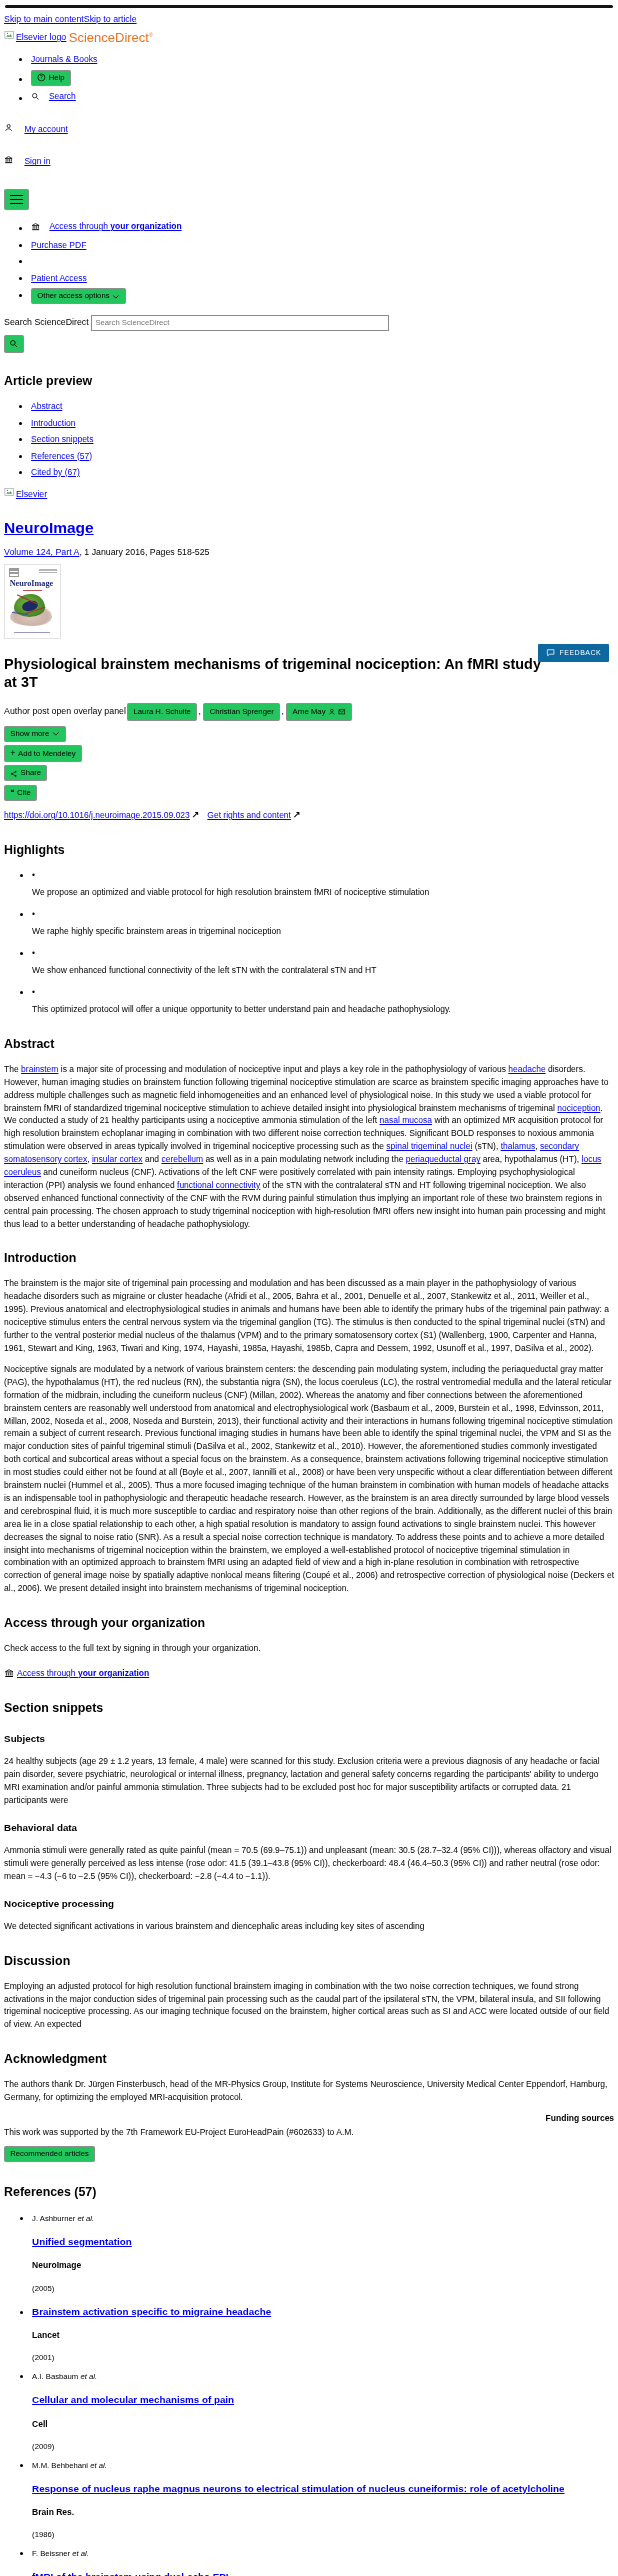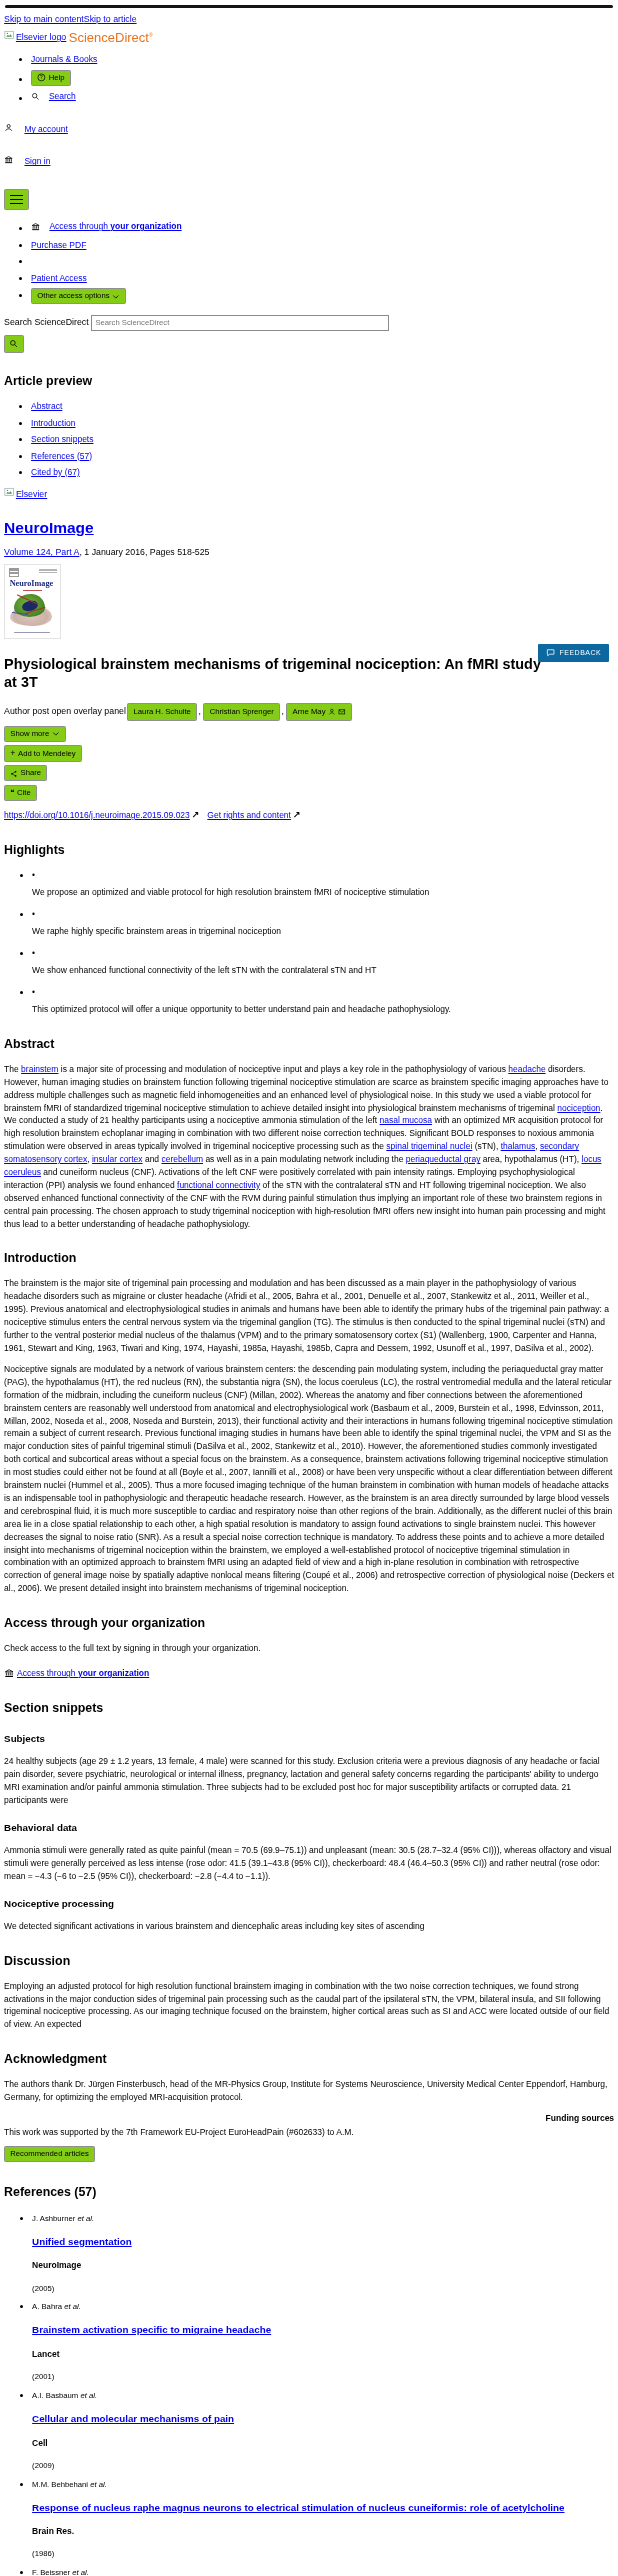--- a/index.html
+++ b/index.html
@@ -8,21 +8,21 @@
   a{color:#0000EE;text-decoration:underline;cursor:pointer;}
   b{font-weight:bold;}
   .topbar{height:2.6px;background:#141414;border-radius:1.5px;margin:1px 1px 5.2px;}
   .skip-links{font-size:8.8px;}
   .skip-links a{margin:0;}
   .logo-row{display:flex;align-items:center;gap:1.5px;margin:4.1px 0 2.1px;font-size:8.8px;}
   .sd-brand{color:#E9711C;font-size:13px;line-height:1;margin-left:1px;text-decoration:none;}
   .sd-brand sup{font-size:5.2px;}
   ul.nav-list{margin:8.2px 0;padding-left:27px;}
   ul.nav-list li{margin:3.6px 0;min-height:6.2px;}
-  .btn{display:inline-flex;align-items:center;gap:2.6px;background:#84cc16;border:0.5px solid #8f8f8f;
+  .btn{display:inline-flex;align-items:center;gap:2.6px;background:#22c55e;border:0.5px solid #8f8f8f;
        border-radius:1.5px;padding:2.1px 5.2px;font-size:7.7px;font-family:inherit;color:#000;cursor:pointer;line-height:1.3;}
   .icon-link{display:inline-flex;align-items:center;gap:9px;}
   .account-row{display:flex;gap:11px;margin:19px 0;}
   .burger{width:25px;height:20.6px;flex-direction:column;justify-content:center;gap:2.6px;padding:3.1px 5.2px;margin:2.1px 0;}
   .burger .bar{height:1.5px;background:#000;width:13.4px;}
   .search-row{display:flex;align-items:center;gap:2.1px;margin:10.3px 0 4.1px;font-size:8.8px;}
   .search-input{width:289px;height:13px;border:0.5px solid #8a8a8a;font-size:7.7px;padding:0.5px 3.6px;font-family:inherit;}
   .search-input::placeholder{color:#757575;}
   .search-btn{width:19.6px;height:18.5px;justify-content:center;}
   h2{font-size:12.4px;font-weight:bold;margin:18.5px 0 9.3px;}
@@ -359,21 +359,20 @@
 <ul class="ref-list indent">
 
     <li>
       <div class="ref-author"><span>J. Ashburner</span> <i>et al.</i></div>
       <div class="ref-title"><a>Unified segmentation</a></div>
       <div class="ref-journal">NeuroImage</div>
       <div class="ref-year">(2005)</div>
     </li>
 
     <li>
-      <div class="ref-author"><span>A. Bahra</span> <i>et al.</i></div>
       <div class="ref-title"><a>Brainstem activation specific to migraine headache</a></div>
       <div class="ref-journal">Lancet</div>
       <div class="ref-year">(2001)</div>
     </li>
 
     <li>
       <div class="ref-author"><span>A.I. Basbaum</span> <i>et al.</i></div>
       <div class="ref-title"><a>Cellular and molecular mechanisms of pain</a></div>
       <div class="ref-journal">Cell</div>
       <div class="ref-year">(2009)</div>

